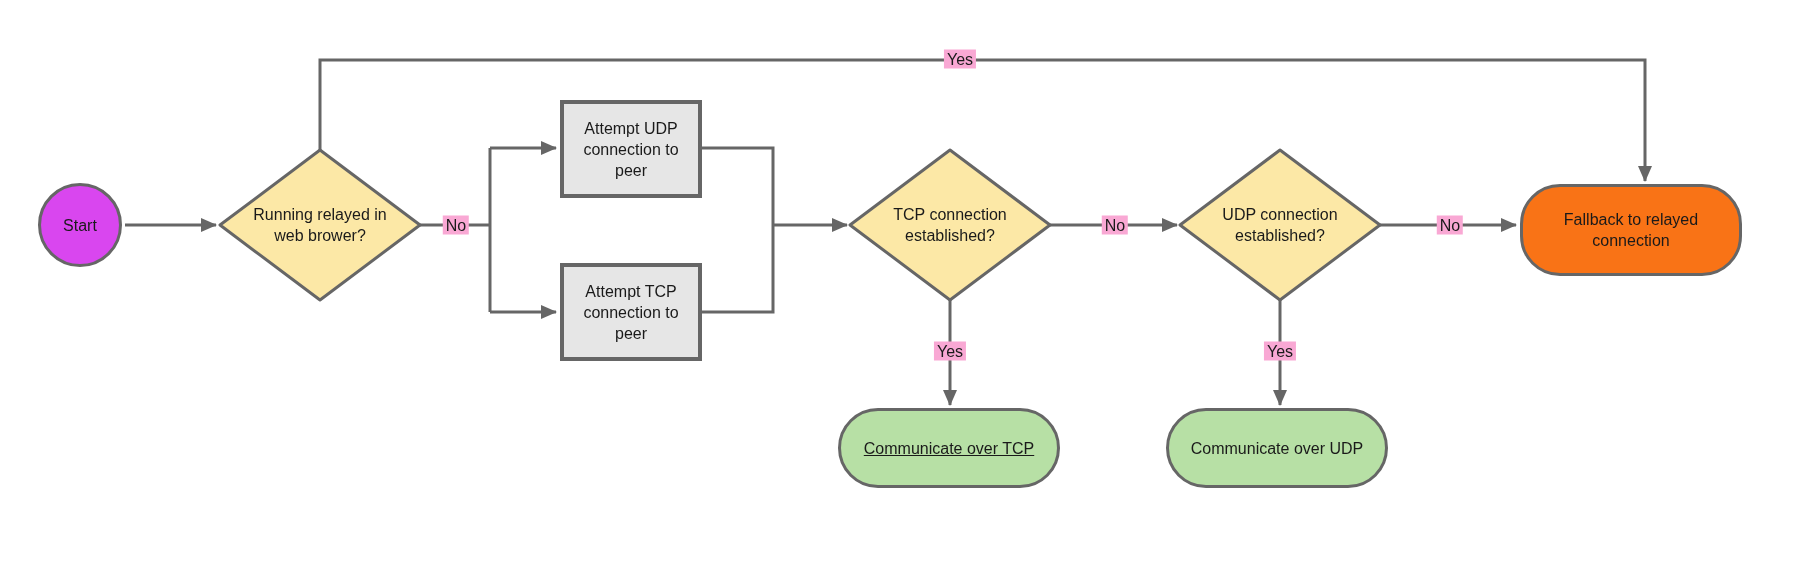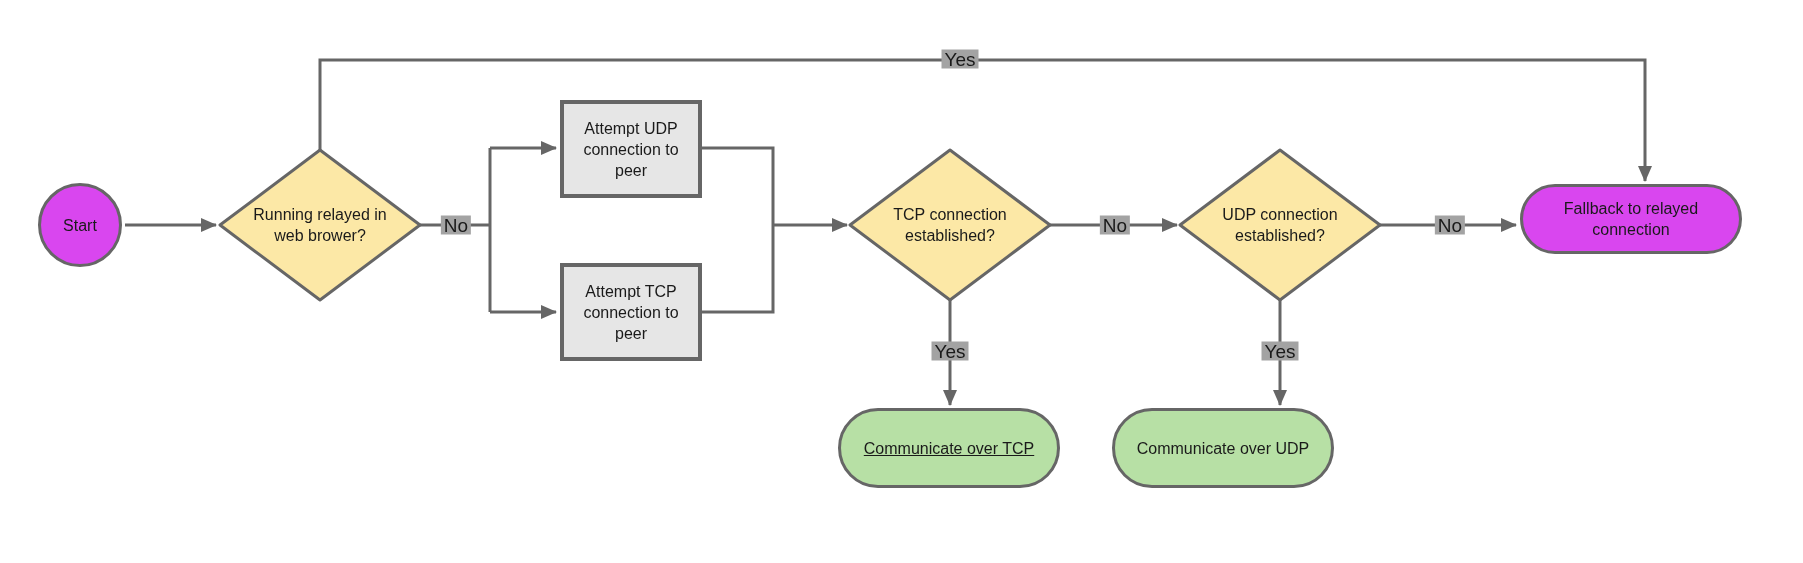--- a/index.html
+++ b/index.html
@@ -59,31 +59,31 @@
   .diamond-label.d1 { left: 240px; top: 190px; }
   .diamond-label.d2 { left: 870px; top: 190px; align-items: center; }
   .diamond-label.d3 { left: 1200px; top: 190px; }
   .pill {
     width: 222px; height: 80px;
     border: 3px solid #666666;
     border-radius: 40px;
   }
   .pill.green { background: #b7e0a5; }
   .pill.tcp-pill { left: 838px; top: 408px; text-decoration: underline; }
-  .pill.udp-pill { left: 1112px; top: 408px; }
+  .pill.udp-pill { left: 1166px; top: 408px; }
   .pill.fallback-pill {
-    left: 1520px; top: 184px; height: 70px;
-    background: #d946ef;
+    left: 1520px; top: 184px; height: 92px;
+    background: #f97316;
   }
   .edge-label {
     position: absolute;
     transform: translate(-50%, -50%);
-    background: #a3a3a3;
+    background: #f9a8d4;
     padding: 0 3px;
-    font-size: 19px;
+    font-size: 16px;
     line-height: 19px;
     white-space: nowrap;
   }
 </style>
 </head>
 <body>
 
 <div class="canvas">
 
   <svg class="edges-svg" viewBox="0 0 1803 563">

